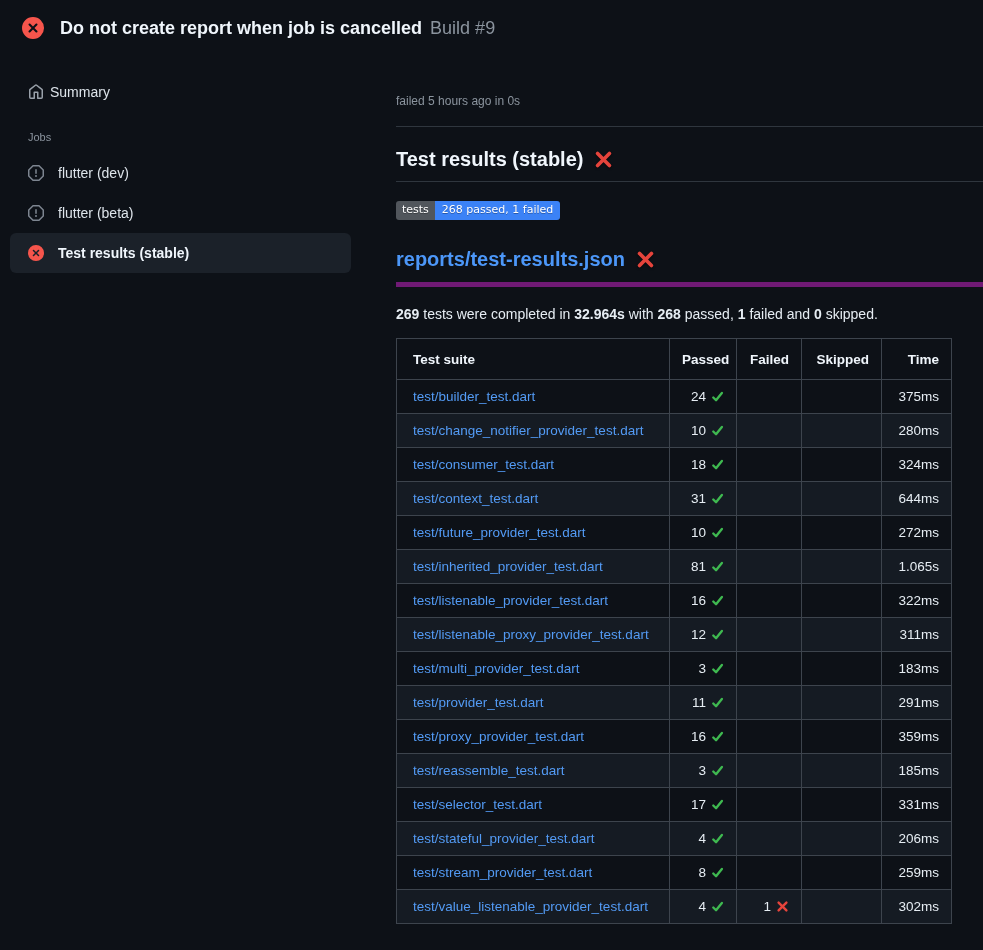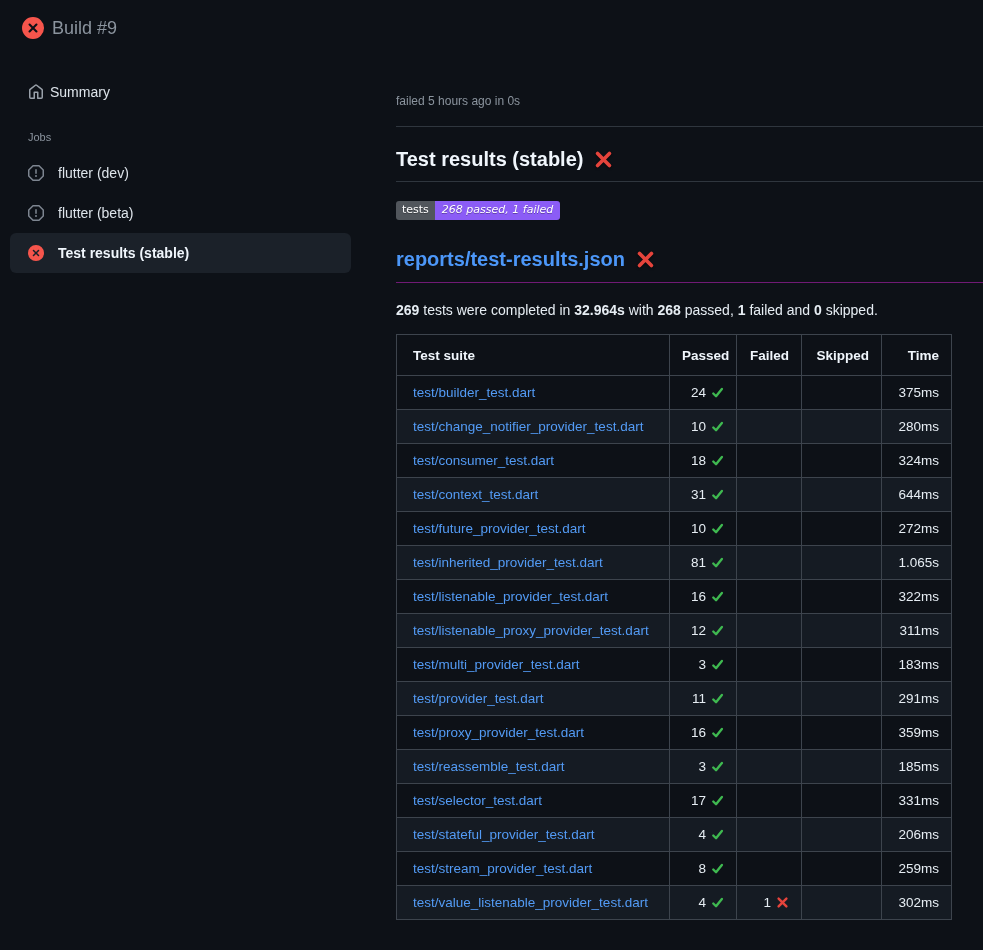--- a/index.html
+++ b/index.html
@@ -48,25 +48,25 @@
   .check-title { font-size: 20px; font-weight: 700; color: #f0f6fc; }
   .x-mark { width: 19px; height: 19px; filter: drop-shadow(0 1px 1px rgba(0,0,0,.6)); }
 
   .badge-row { margin-top: 17px; }
   .badge {
     display: inline-flex; font-family: "DejaVu Sans", sans-serif;
     font-size: 11px; color: #ffffff; line-height: 12px;
     text-shadow: 0 1px 0 rgba(0,0,0,.3); border-radius: 3px; overflow: hidden;
   }
   .badge-label { background: #51565c; padding: 3px 6px 4px; }
-  .badge-value { background: #8b5cf6; padding: 3px 7px 4px; font-style: italic; }
+  .badge-value { background: #3b82f6; padding: 3px 7px 4px; }
 
   .report-row {
     display: flex; align-items: center; gap: 11px;
-    margin-top: 28px; padding-bottom: 11px; border-bottom: 1px solid #701a75;
+    margin-top: 28px; padding-bottom: 11px; border-bottom: 5px solid #701a75;
   }
   .report-link { font-size: 20px; font-weight: 700; color: #4c97f8; text-decoration: none; cursor: pointer; }
 
   .summary-text { margin-top: 19px; font-size: 14px; color: #e6edf3; }
   .summary-text strong { font-weight: 700; }
 
   
   table.results { margin-top: 16px; border-collapse: collapse; width: 555px; font-size: 13.5px; table-layout: fixed; }
   .results th, .results td { border: 1px solid #3d444d; height: 34px; padding: 0 12px; }
   .results th { font-weight: 700; color: #f0f6fc; height: 41px; }
@@ -79,20 +79,21 @@
 </style>
 </head>
 <body>
 
 <header class="app-header">
   <span class="status-icon">
     <svg viewBox="0 0 16 16" width="22" height="22" aria-hidden="true">
       <path fill="#f6554c" d="M2.343 13.657A8 8 0 1 1 13.658 2.343 8 8 0 0 1 2.343 13.657ZM6.03 4.97a.751.751 0 0 0-1.042.018.751.751 0 0 0-.018 1.042L6.94 8 4.97 9.97a.749.749 0 0 0 .326 1.275.749.749 0 0 0 .734-.215L8 9.06l1.97 1.97a.749.749 0 0 0 1.275-.326.749.749 0 0 0-.215-.734L9.06 8l1.97-1.97a.749.749 0 0 0-.326-1.275.749.749 0 0 0-.734.215L8 6.94Z"></path>
     </svg>
   </span>
+  <span class="page-title">Do not create report when job is cancelled</span>
   <span class="build-number">Build #9</span>
 </header>
 
 <nav class="sidebar">
   <div class="side-item">
     <span class="side-icon">
       <svg viewBox="0 0 16 16" width="16" height="16" aria-hidden="true">
         <path fill="#99a1aa" d="M6.906.664a1.749 1.749 0 0 1 2.187 0l5.25 4.2c.415.332.657.835.657 1.367v7.019A1.75 1.75 0 0 1 13.25 15h-3.5a.75.75 0 0 1-.75-.75V9H7v5.25a.75.75 0 0 1-.75.75h-3.5A1.75 1.75 0 0 1 1 13.25V6.23c0-.531.242-1.034.657-1.366l5.25-4.2Zm1.25 1.171a.25.25 0 0 0-.312 0l-5.25 4.2a.25.25 0 0 0-.094.196v7.019c0 .138.112.25.25.25H5.5V8.25a.75.75 0 0 1 .75-.75h3.5a.75.75 0 0 1 .75.75v5.25h2.75a.25.25 0 0 0 .25-.25V6.23a.25.25 0 0 0-.094-.195Z"></path>
       </svg>
     </span>

